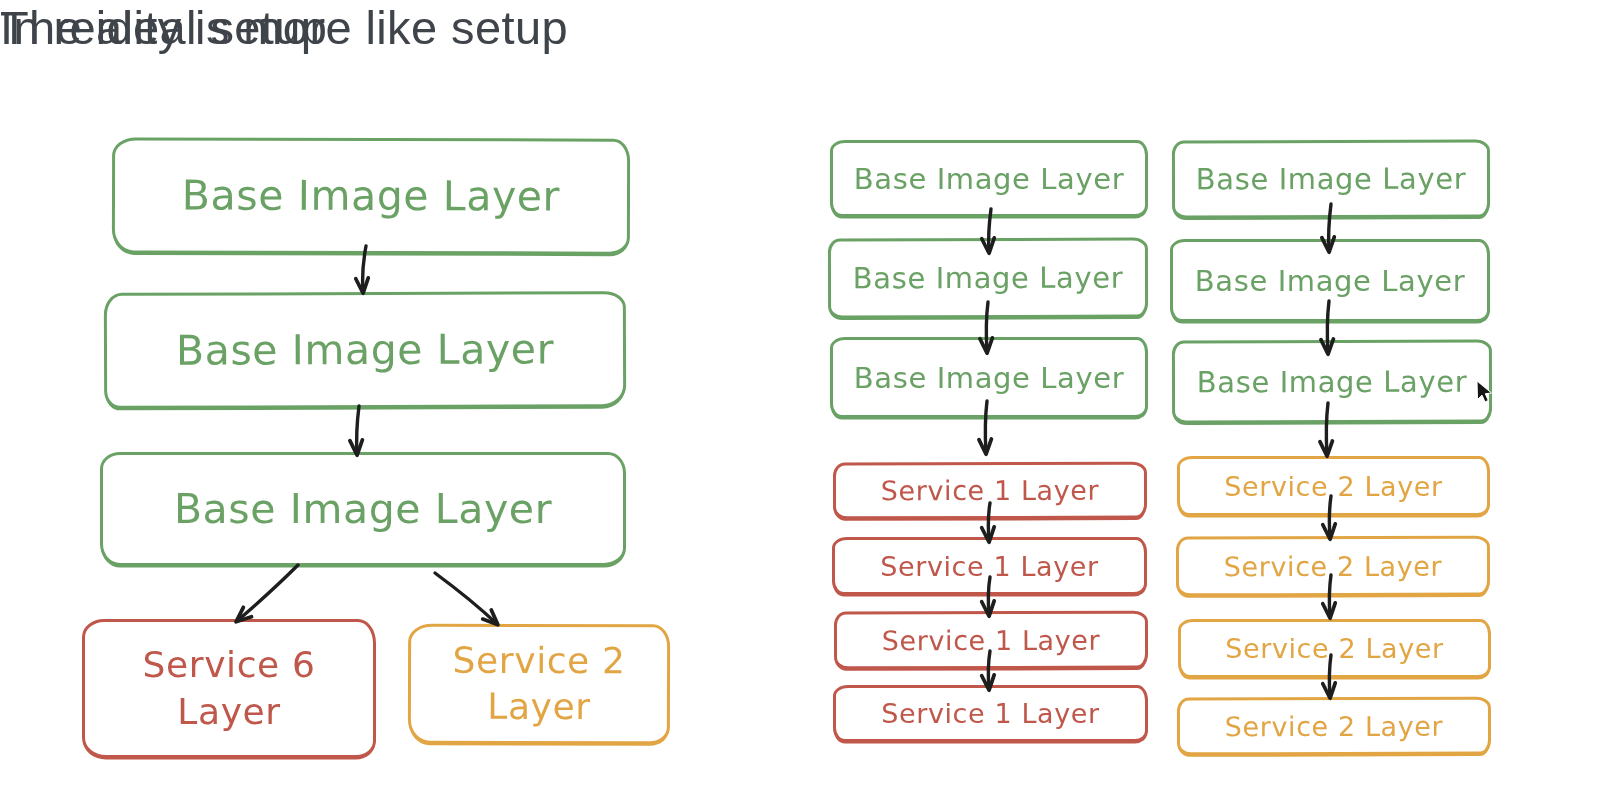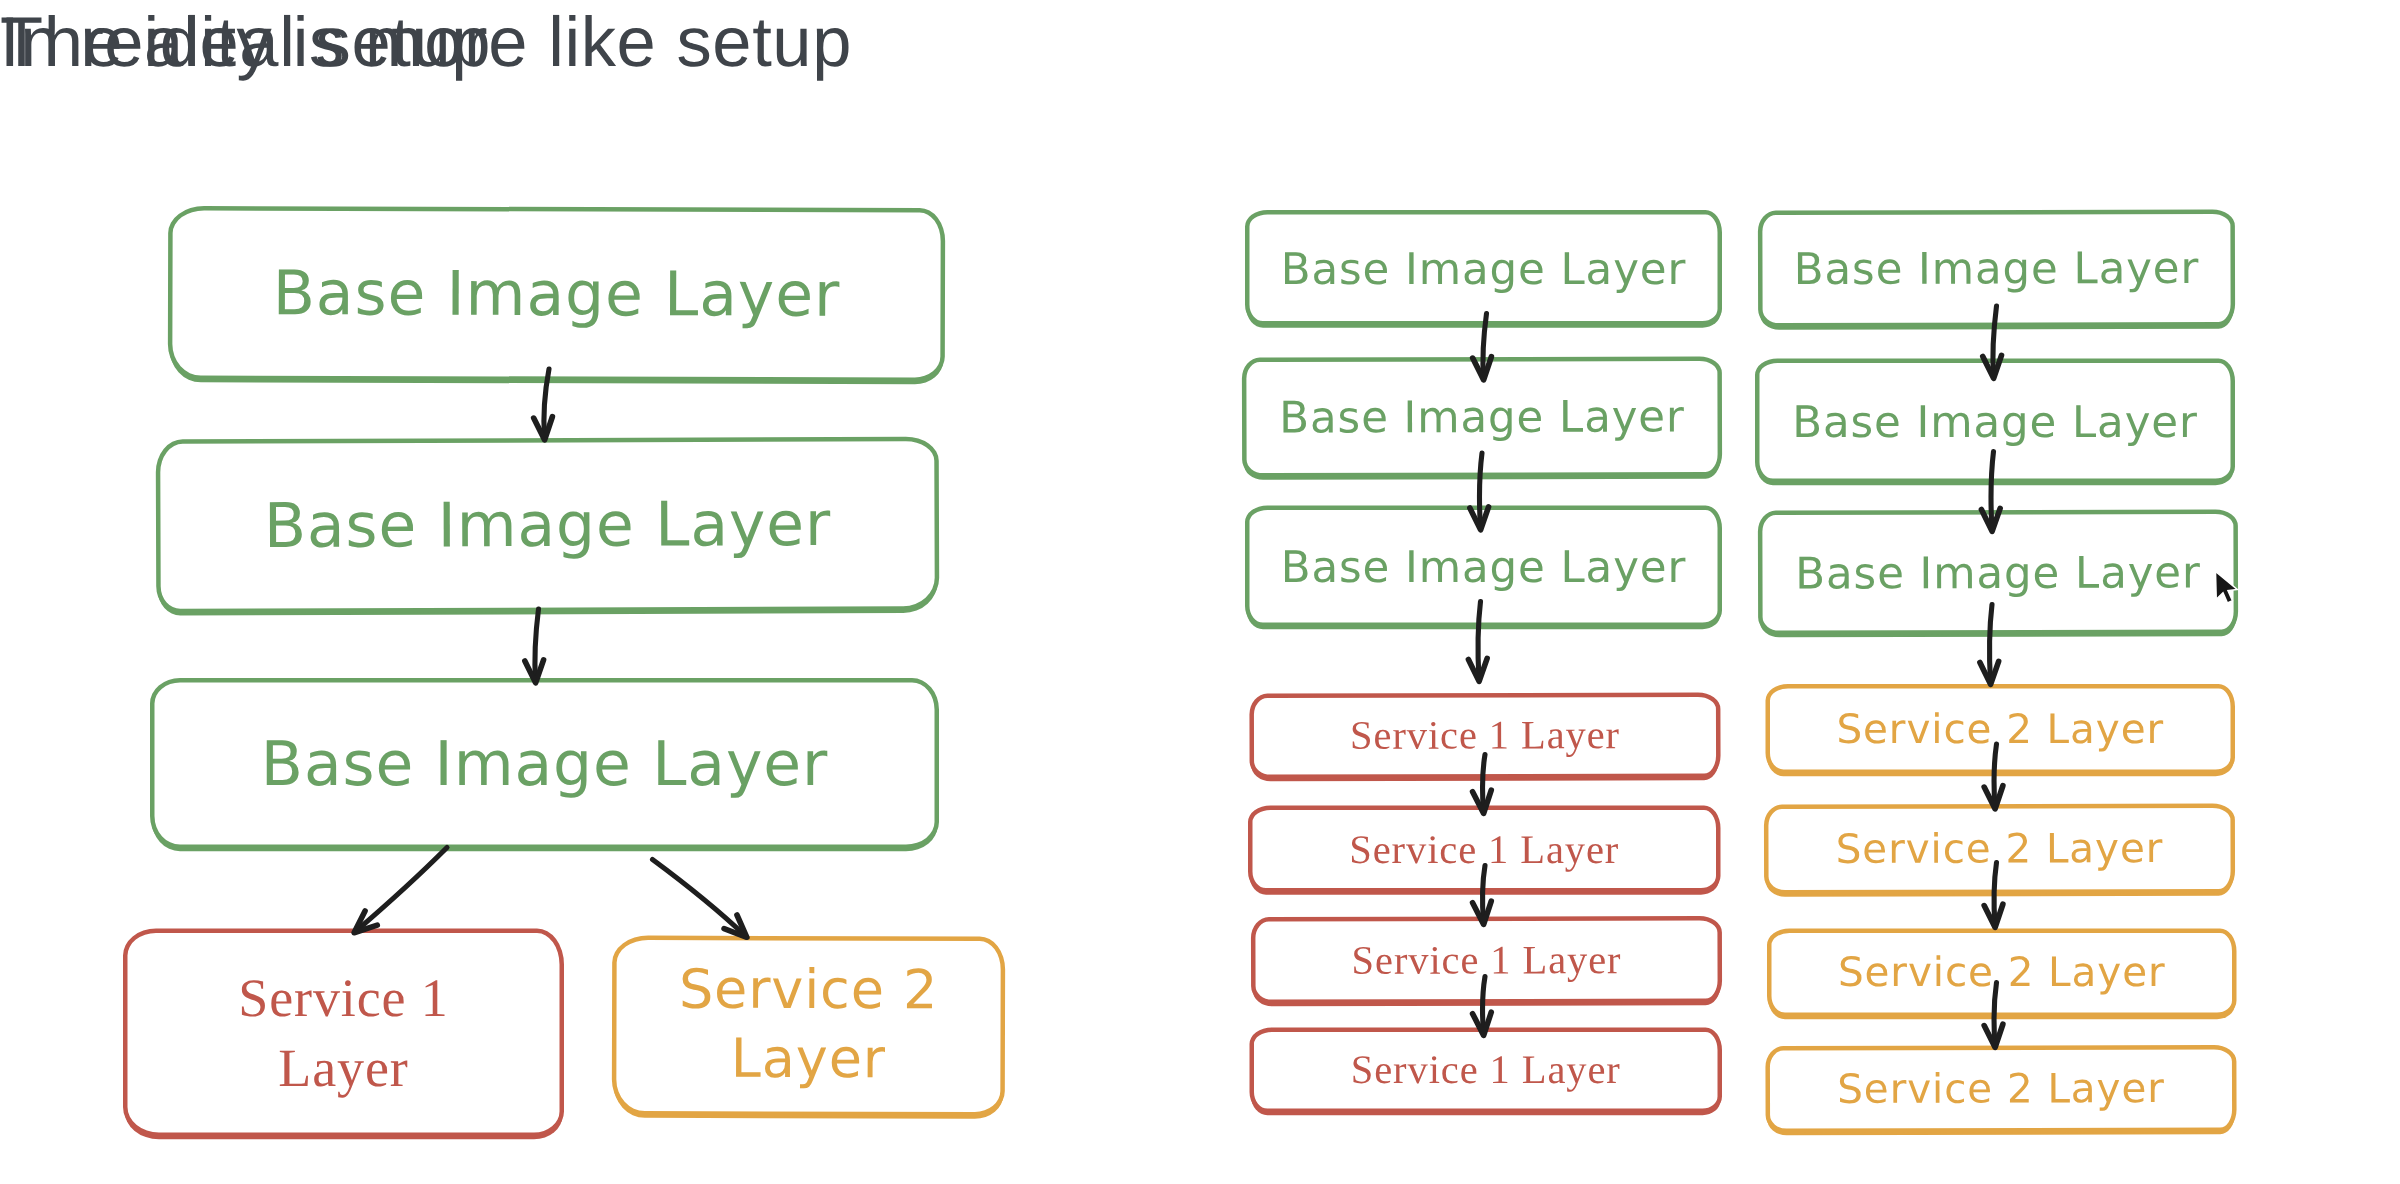--- a/index.html
+++ b/index.html
@@ -15,21 +15,21 @@
     letter-spacing:0.4px; white-space:nowrap;
   }
   .box {
     position:absolute; display:flex; flex-direction:column;
     align-items:center; justify-content:center;
     border:3.2px solid; box-shadow:0 2.5px 0 -1px;
     background:#ffffff; text-align:center; letter-spacing:0.6px;
     box-sizing:border-box;
   }
   .green  { color:var(--green,#6aa164); }
-  .red    { color:var(--red,#c0574b);font-family:Liberation Serif, serif; }
+  .red    { color:var(--red,#c0574b); }
   .orange { color:var(--orange,#e2a544); }
   .t-xl { font-size:41px; }
   .t-lg { font-size:36px; line-height:1.28; }
   .t-md { font-size:29px; }
   .t-sm { font-size:27px; }
   .r1 { border-radius:24px 17px 20px 22px / 18px 22px 17px 24px; transform:rotate(0.15deg); }
   .r2 { border-radius:18px 22px 24px 16px / 22px 16px 22px 18px; transform:rotate(-0.2deg); }
   .r3 { border-radius:20px 18px 22px 20px / 17px 21px 18px 22px; }
   .r4 { border-radius:22px 18px 20px 24px / 18px 24px 17px 20px; }
   .rs1 { border-radius:15px 11px 13px 12px / 11px 15px 11px 14px; }
@@ -56,21 +56,21 @@
   <div class="box green t-xl r1" style="left:112px; top:138px; width:518px; height:116px;">
     <span>Base Image Layer</span>
   </div>
   <div class="box green t-xl r2" style="left:104px; top:292px; width:522px; height:116px;">
     <span>Base Image Layer</span>
   </div>
   <div class="box green t-xl r3" style="left:100px; top:452px; width:526px; height:114px;">
     <span>Base Image Layer</span>
   </div>
   <div class="box red t-lg r4" style="left:82px; top:619px; width:294px; height:139px;">
-    <span>Service 1</span>
+    <span>Service 6</span>
     <span>Layer</span>
   </div>
   <div class="box orange t-lg r1" style="left:408px; top:624px; width:262px; height:120px;">
     <span>Service 2</span>
     <span>Layer</span>
   </div>
 
   <div class="box green t-md rs1" style="left:830px; top:140px; width:318px; height:77px;">
     <span>Base Image Layer</span>
   </div>

